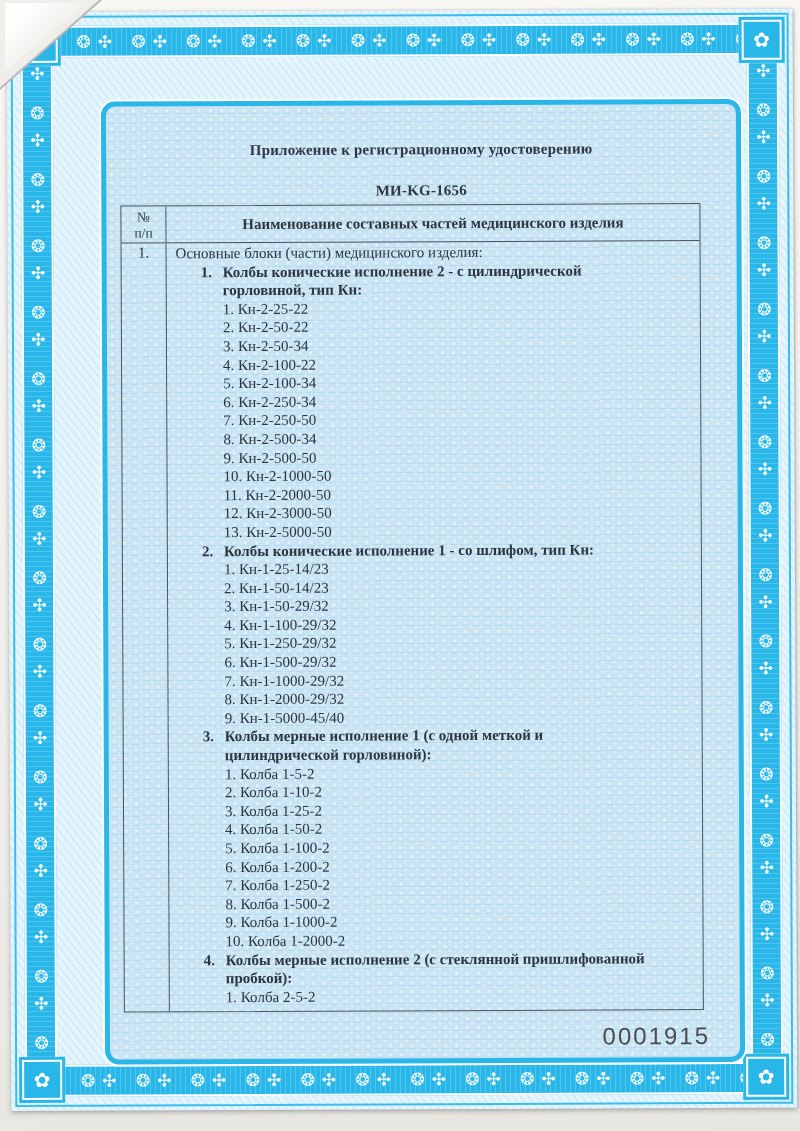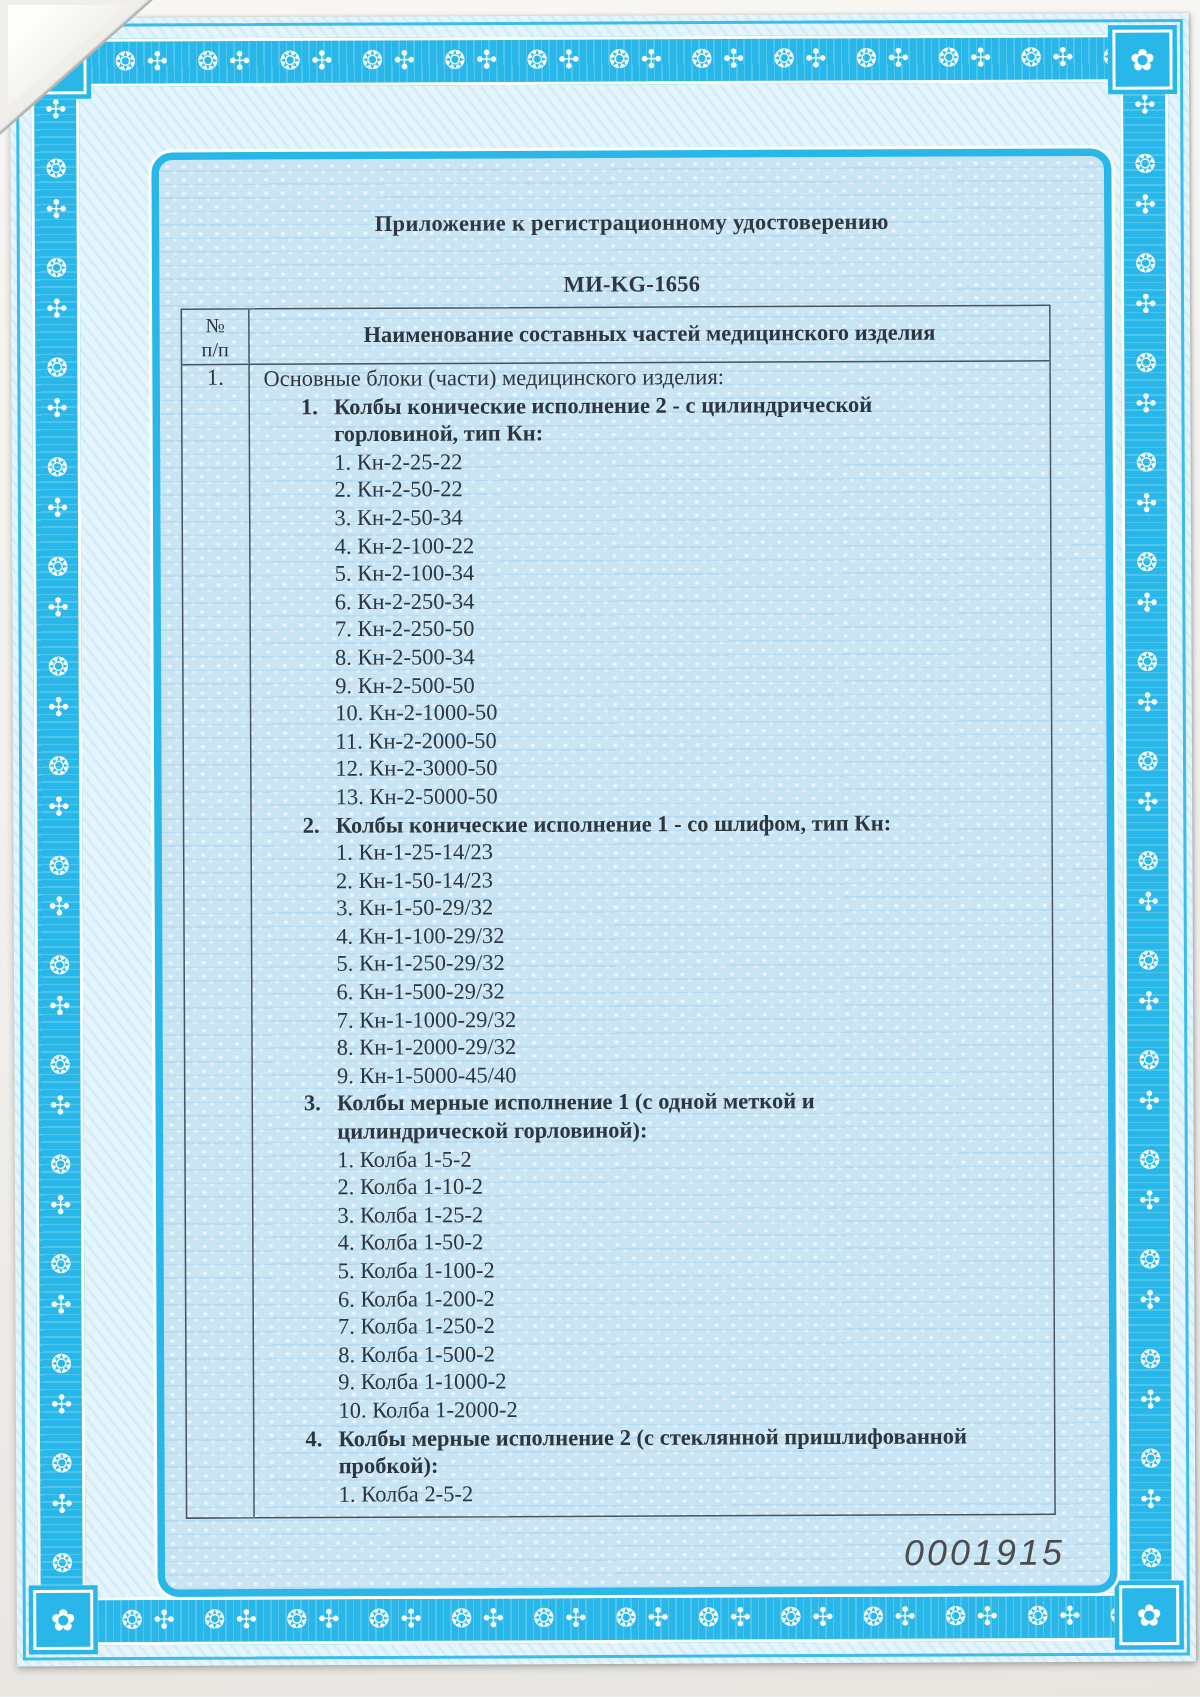--- a/index.html
+++ b/index.html
@@ -81,21 +81,21 @@
     text-align:center; padding-top:1px; }
   .tb-content { flex:1; padding:1px 4px 5px 9px; line-height:18.6px; }
   .section-row { display:flex; margin-left:25px; }
   .sec-num { width:22px; flex-shrink:0; font-weight:bold; }
   .sec-body { max-width:428px; }
   .sec-title { font-weight:bold; }
 
   .serial {
     position:absolute; right:30px; top:918px;
     font-family:"Liberation Sans", sans-serif; font-size:24px;
-    color:#4c4c4e; letter-spacing:2px;font-style:italic;
+    color:#4c4c4e; letter-spacing:2px;
   }
 
   
   .fold-bg {
     position:absolute; left:0px; top:0px; width:102px; height:90px;
     background:#efeeeb;
     clip-path: polygon(0 0, 100% 0, 0 100%);
   }
   .fold-shadow {
     position:absolute; left:0; top:0; width:102px; height:90px;

